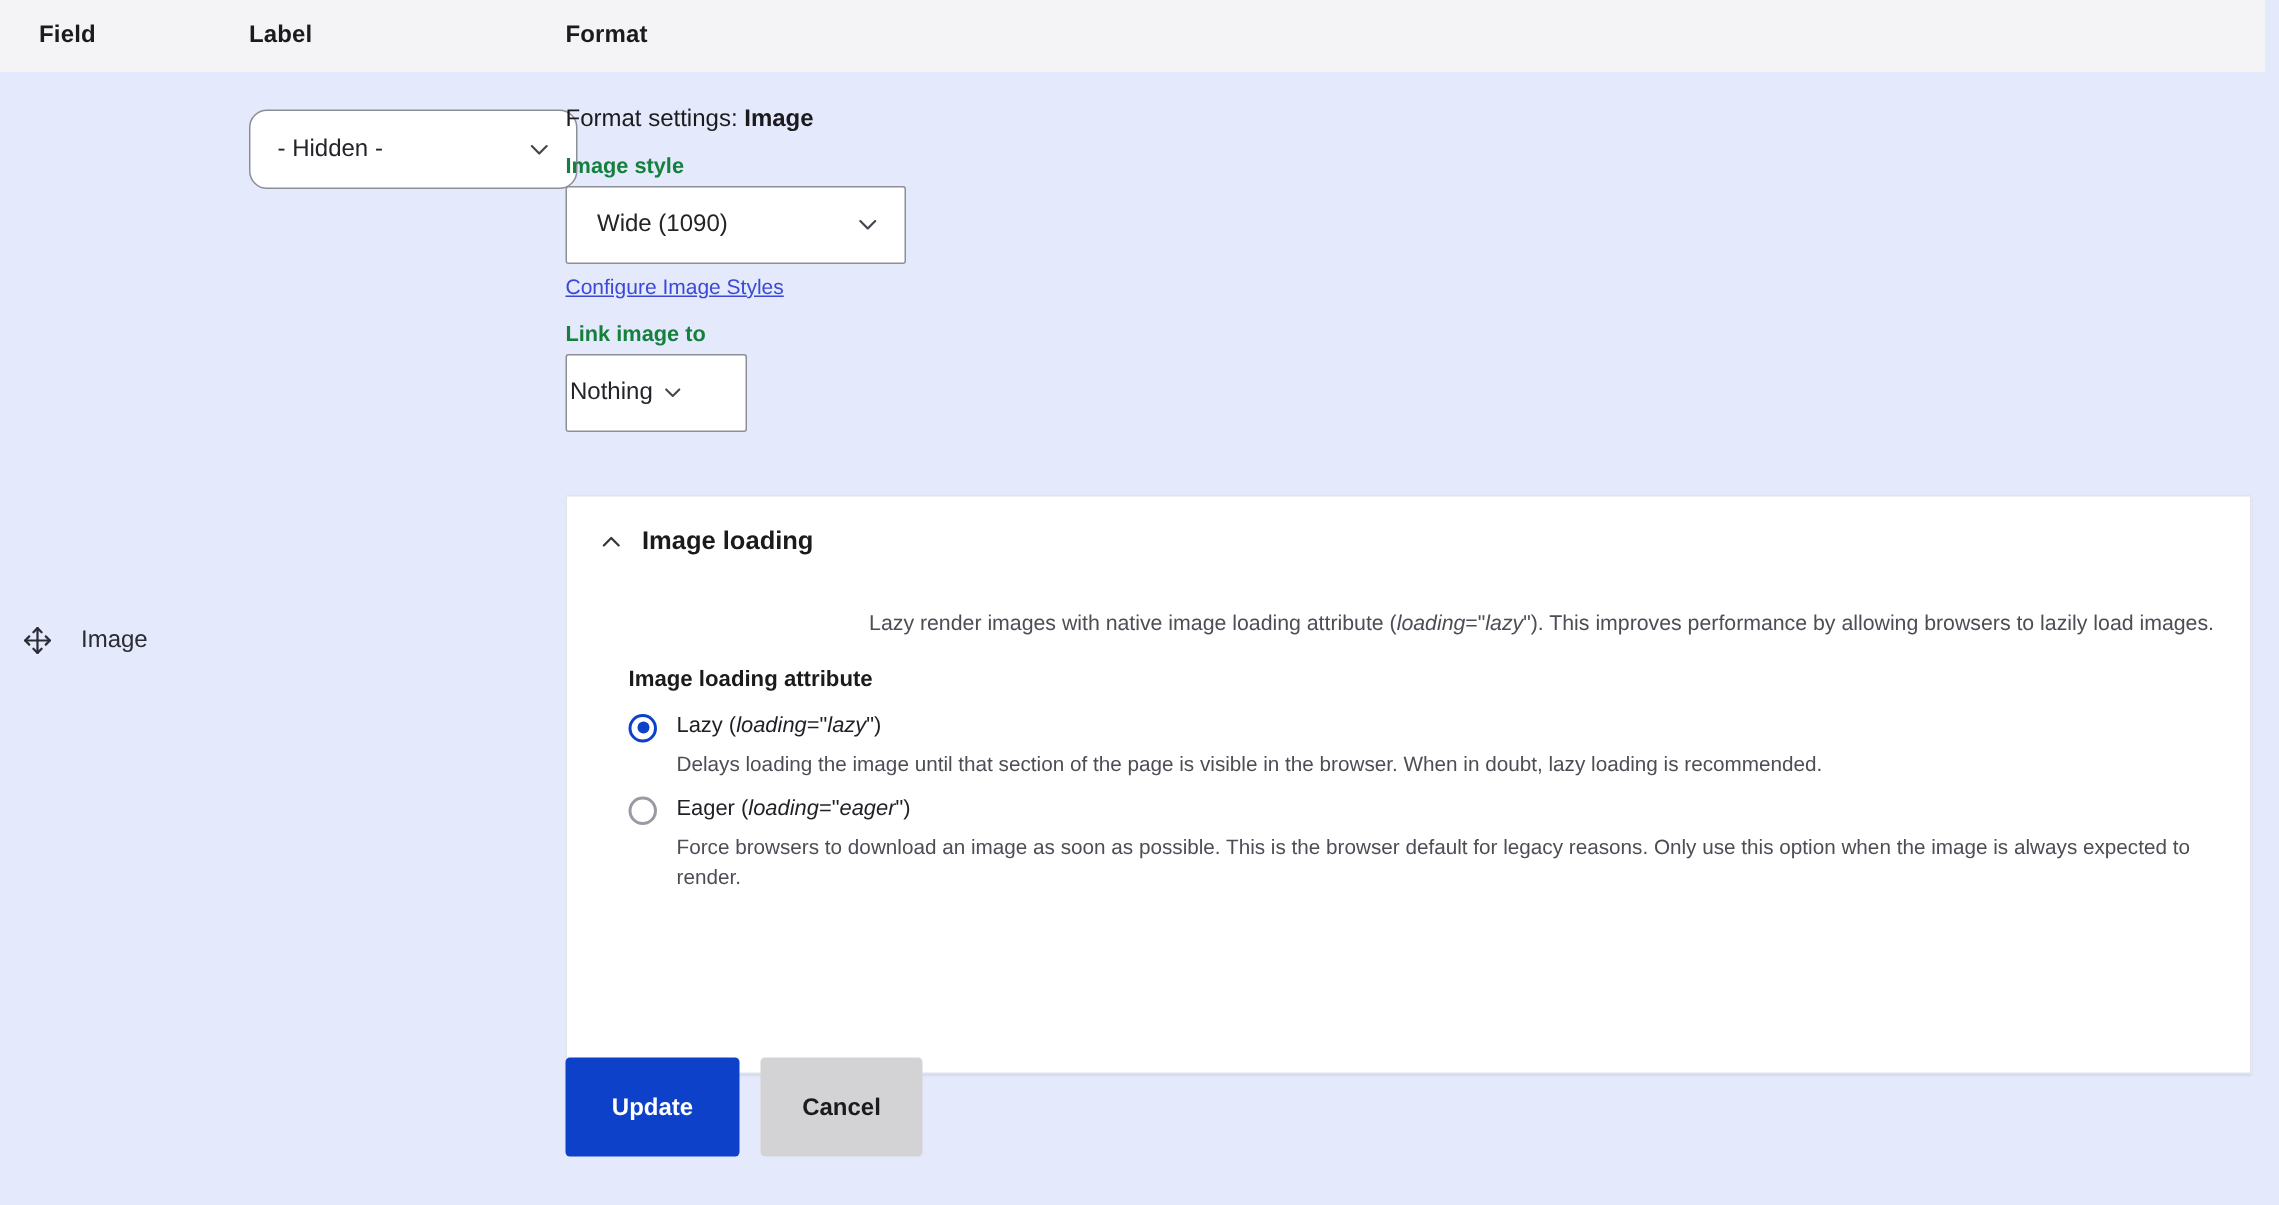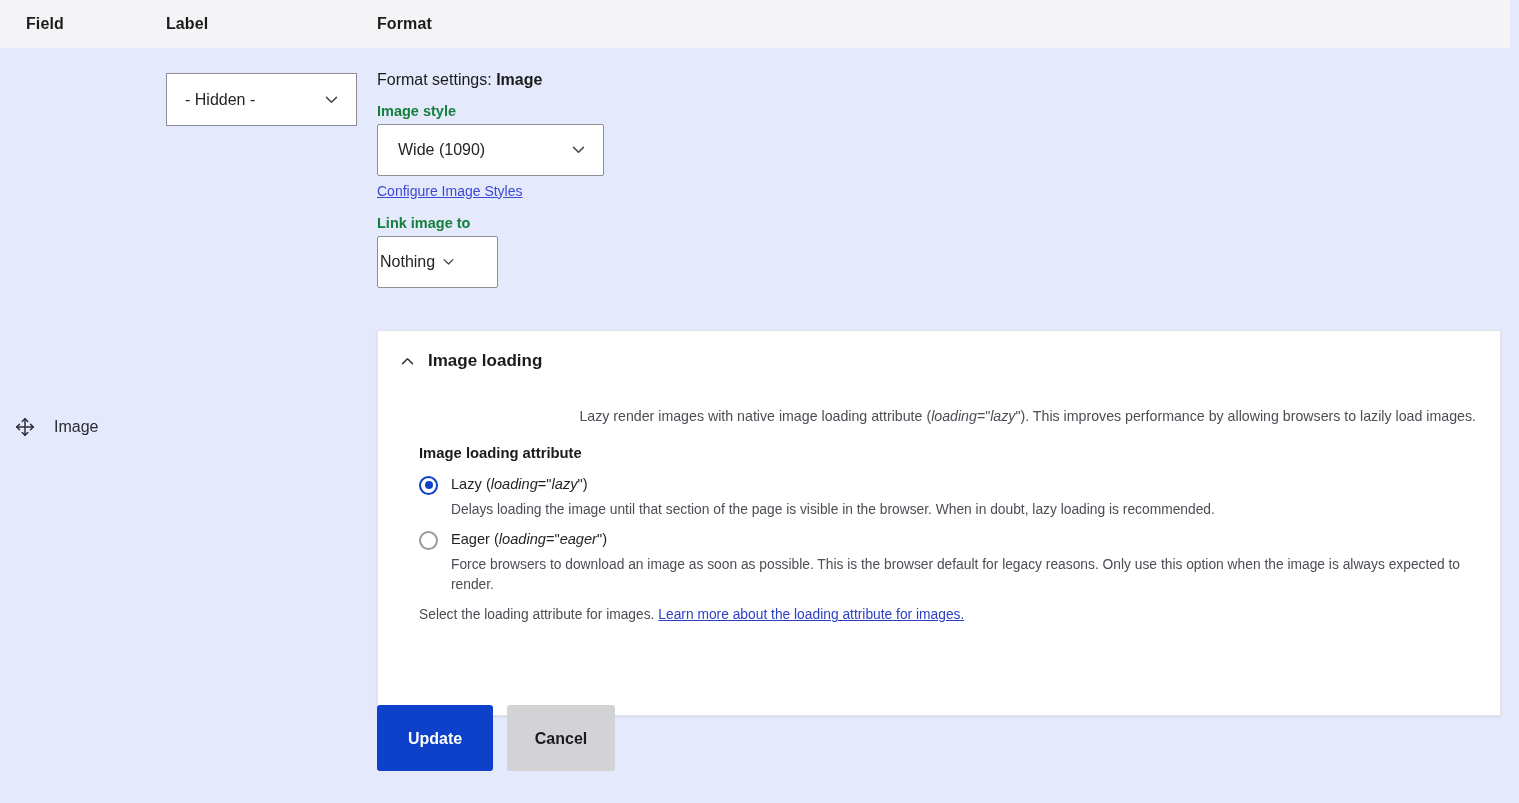--- a/index.html
+++ b/index.html
@@ -65,25 +65,25 @@
   .field-label {
     font-size: 16px;
     color: #2b2b33;
   }
 
   
   .select-hidden {
     position: absolute;
     left: 166px;
     top: 25px;
-    width: 191px;
+    width: 219px;
     height: 53px;
     background: #fff;
     border: 1px solid #8e8e99;
-    border-radius: 0;
+    border-radius: 12px;
     display: flex;
     align-items: center;
     padding: 0 16px 0 18px;
     font-size: 16px;
     color: #232328;
     justify-content: space-between;
     cursor: pointer;
   }
 
   
@@ -374,21 +374,20 @@
         <span class="radio-label"><span>Lazy (</span><i>loading</i><span>="</span><i>lazy</i><span>")</span></span>
       </div>
       <div class="radio-desc">Delays loading the image until that section of the page is visible in the browser. When in doubt, lazy loading is recommended.</div>
 
       <div class="radio-row">
         <span class="radio"></span>
         <span class="radio-label"><span>Eager (</span><i>loading</i><span>="</span><i>eager</i><span>")</span></span>
       </div>
       <div class="radio-desc">Force browsers to download an image as soon as possible. This is the browser default for legacy reasons. Only use this option when the image is always expected to render.</div>
 
-      <p class="final-note"><span>Select the loading attribute for images. </span><a>Learn more about the loading attribute for images.</a></p>
     </div>
   </div>
 
   <div class="actions">
     <button class="btn btn-primary">Update</button>
     <button class="btn btn-secondary">Cancel</button>
   </div>
 
 </div>
 

